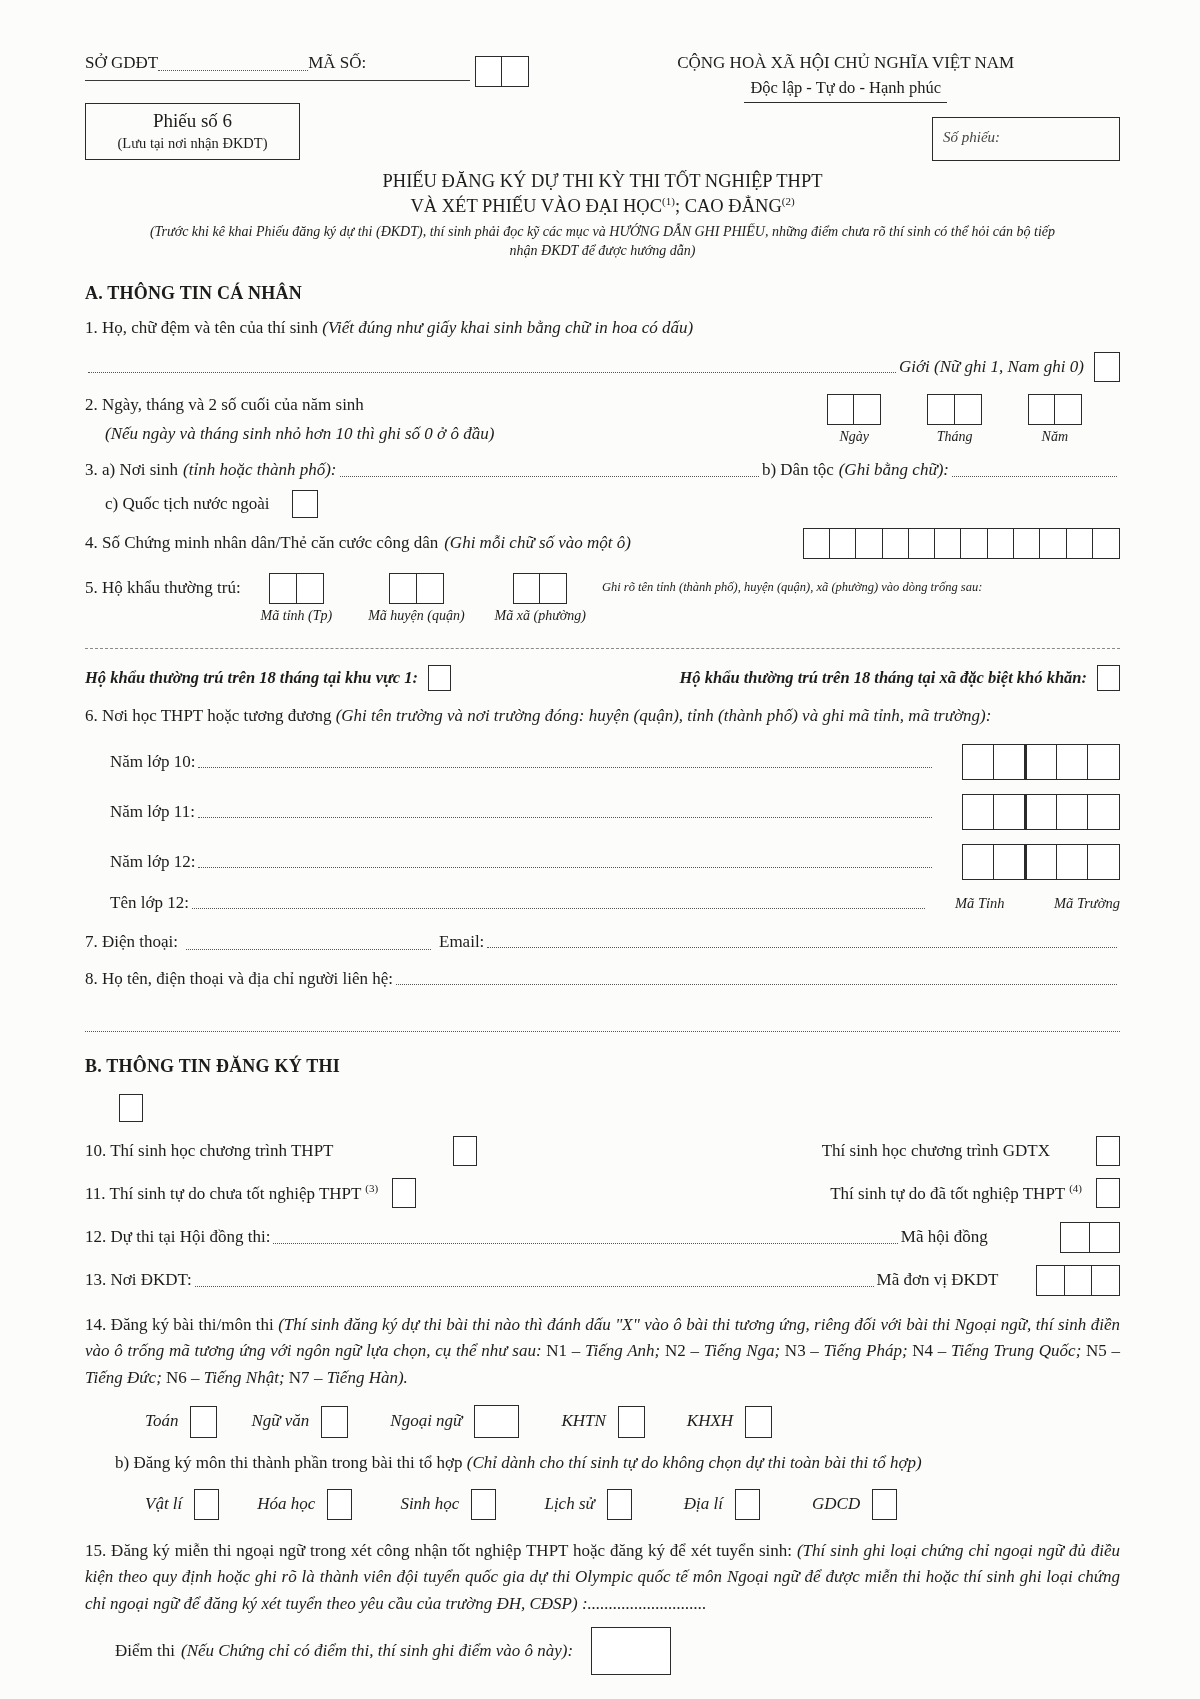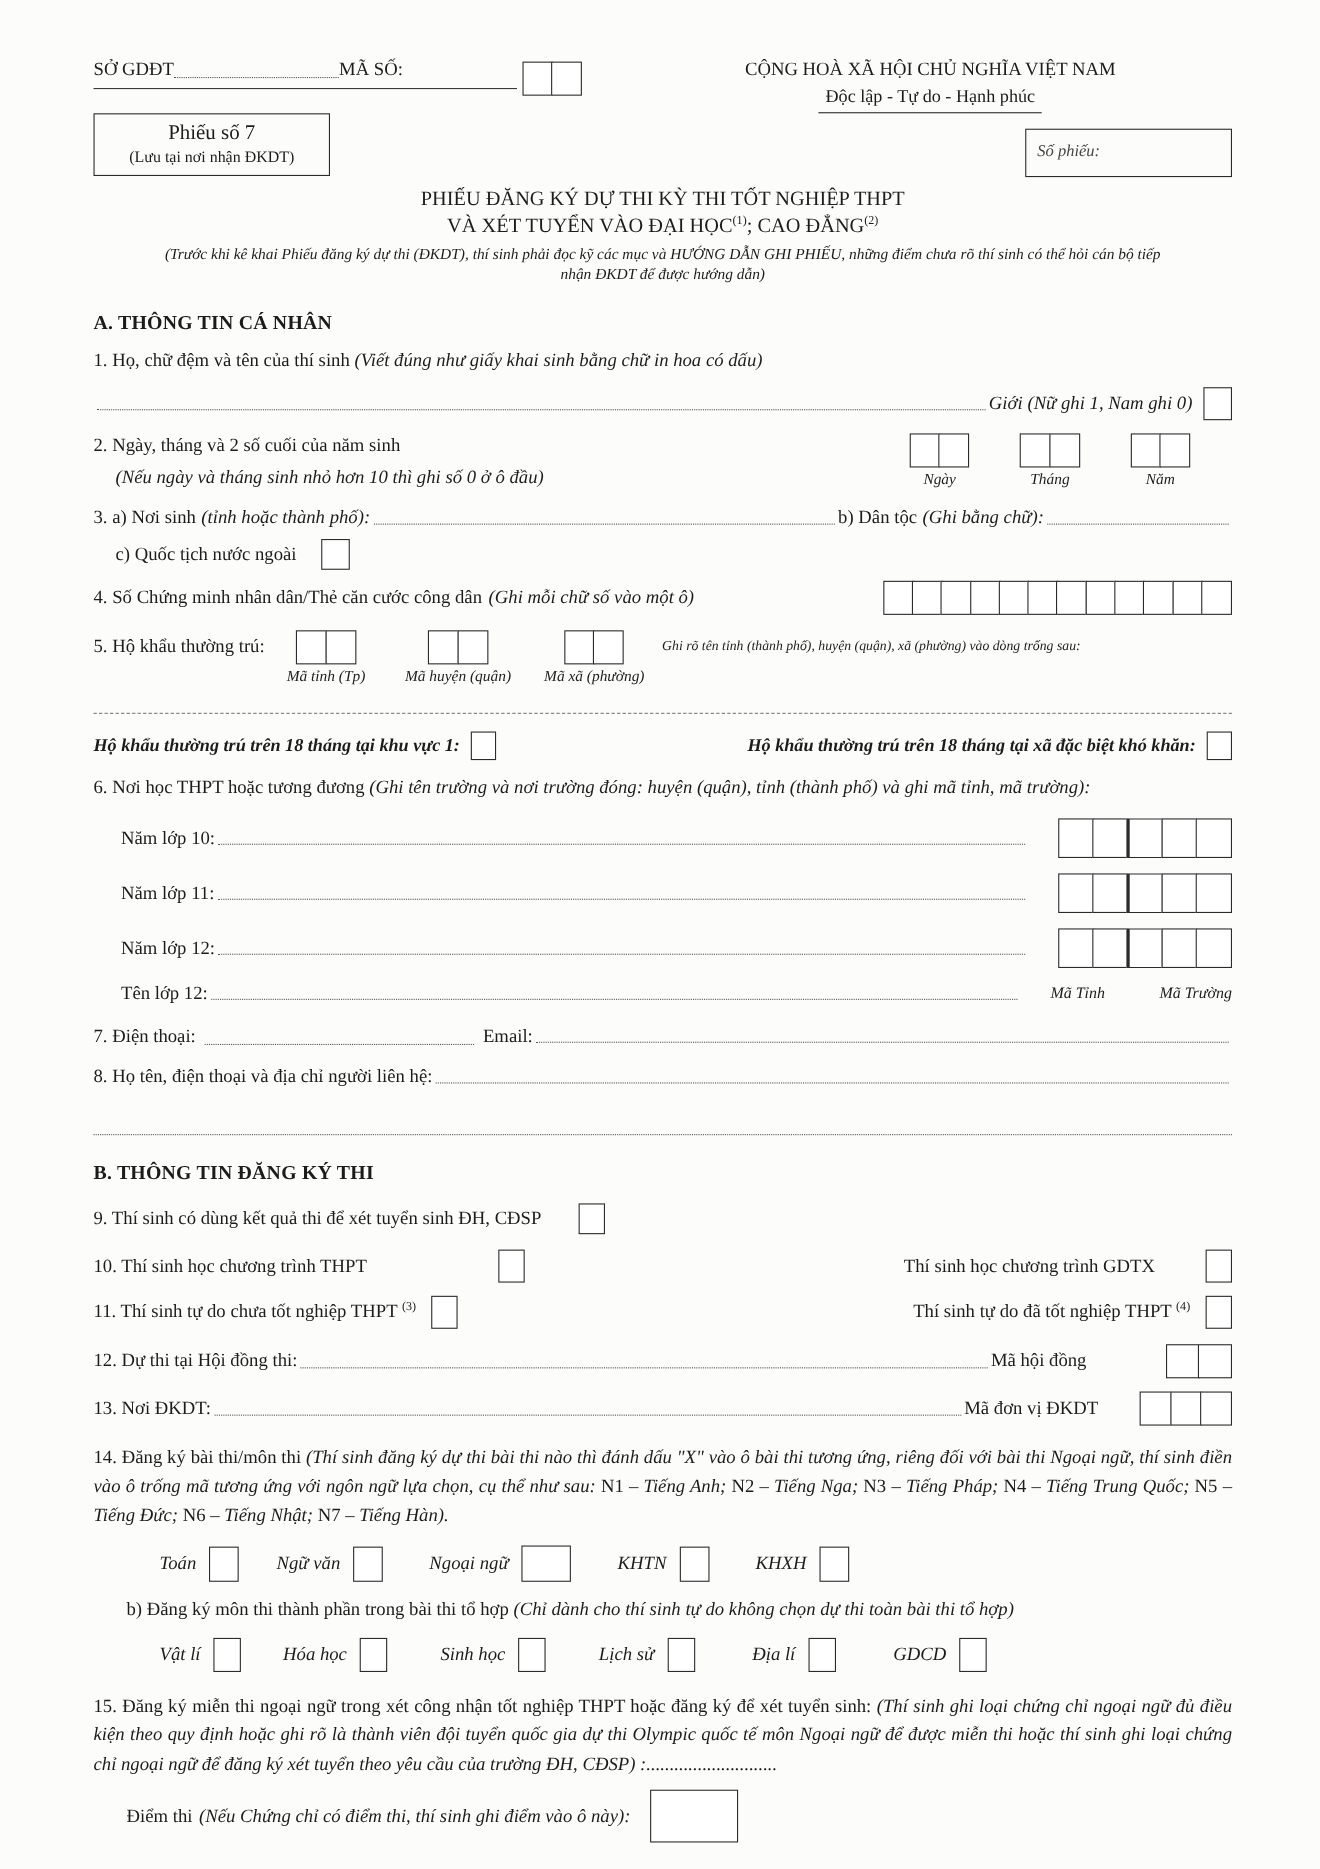--- a/index.html
+++ b/index.html
@@ -38,38 +38,38 @@
       <div class="row vmid" style="border-bottom:1.6px solid #3a3a3a;padding-bottom:5px;max-width:385px">
         <span class="b">SỞ GDĐT</span>
         <span class="dotfix" style="width:150px"></span>
         <span class="b">MÃ SỐ:</span>
       </div>
       <span class="cells" style="position:absolute;left:475px;top:56px">
         <span class="cell"></span>
           <span class="cell"></span>
       </span>
       <div style="border:1.8px solid #2b2b2b;width:205px;margin-top:22px;text-align:center;padding:4px 4px 6px">
-        <div class="b" style="font-size:19px">Phiếu số 7</div>
+        <div class="b" style="font-size:19px">Phiếu số 6</div>
         <div class="b" style="font-size:14.5px">(Lưu tại nơi nhận ĐKDT)</div>
       </div>
     </div>
     <div style="flex:1;text-align:center">
       <div class="b" style="font-size:17px">CỘNG HOÀ XÃ HỘI CHỦ NGHĨA VIỆT NAM</div>
       <div class="b" style="font-size:16.5px;display:inline-block;border-bottom:1.7px solid #2b2b2b;padding:2px 6px 3px">Độc lập - Tự do - Hạnh phúc</div>
       <div style="text-align:right;margin-top:14px">
         <div style="border:1.8px solid #2b2b2b;width:188px;height:44px;display:inline-block;text-align:left;box-sizing:border-box;padding:8px 0 0 10px">
           <span class="i" style="font-size:15px;color:#444">Số phiếu:</span>
         </div>
       </div>
     </div>
   </div>
 
   <div style="text-align:center;margin-top:8px">
     <div class="b" style="font-size:18.5px">PHIẾU ĐĂNG KÝ DỰ THI KỲ THI TỐT NGHIỆP THPT</div>
-    <div class="b" style="font-size:18.5px"><span>VÀ XÉT TUYỂN VÀO ĐẠI HỌC</span><sup>(1)</sup><span>; CAO ĐẲNG</span><sup>(2)</sup></div>
+    <div class="b" style="font-size:18.5px"><span>VÀ XÉT PHIẾU VÀO ĐẠI HỌC</span><sup>(1)</sup><span>; CAO ĐẲNG</span><sup>(2)</sup></div>
     <div class="i" style="font-size:14px;max-width:930px;margin:4px auto 0">(Trước khi kê khai Phiếu đăng ký dự thi (ĐKDT), thí sinh phải đọc kỹ các mục và HƯỚNG DẪN GHI PHIẾU, những điểm chưa rõ thí sinh có thể hỏi cán bộ tiếp nhận ĐKDT để được hướng dẫn)</div>
   </div>
 
   <div class="heading" style="margin-top:20px">A. THÔNG TIN CÁ NHÂN</div>
 
   <div style="margin-top:12px">
     <span class="b">1. Họ, chữ đệm và tên của thí sinh</span>
     <span class="i">(Viết đúng như giấy khai sinh bằng chữ in hoa có dấu)</span>
   </div>
   <div class="row vmid" style="margin-top:12px">
@@ -236,21 +236,20 @@
     <span class="b">8. Họ tên, điện thoại và địa chỉ người liên hệ:</span>
     <span class="dot"></span>
   </div>
   <div class="row vmid" style="margin-top:26px">
     <span class="dot" style="margin:0"></span>
   </div>
 
   <div class="heading" style="margin-top:22px">B. THÔNG TIN ĐĂNG KÝ THI</div>
 
   <div class="row vmid" style="margin-top:16px">
-    <span class="b">9. Thí sinh có dùng kết quả thi để xét tuyển sinh ĐH, CĐSP</span>
     <span class="box" style="margin-left:34px;width:24px;height:28px"></span>
   </div>
 
   <div class="row vmid" style="margin-top:14px">
     <span class="b">10. Thí sinh học chương trình THPT</span>
     <span class="box" style="margin-left:120px;width:24px;height:30px"></span>
     <span class="b" style="margin-left:auto">Thí sinh học chương trình GDTX</span>
     <span class="box" style="margin-left:46px;width:24px;height:30px"></span>
   </div>
 

